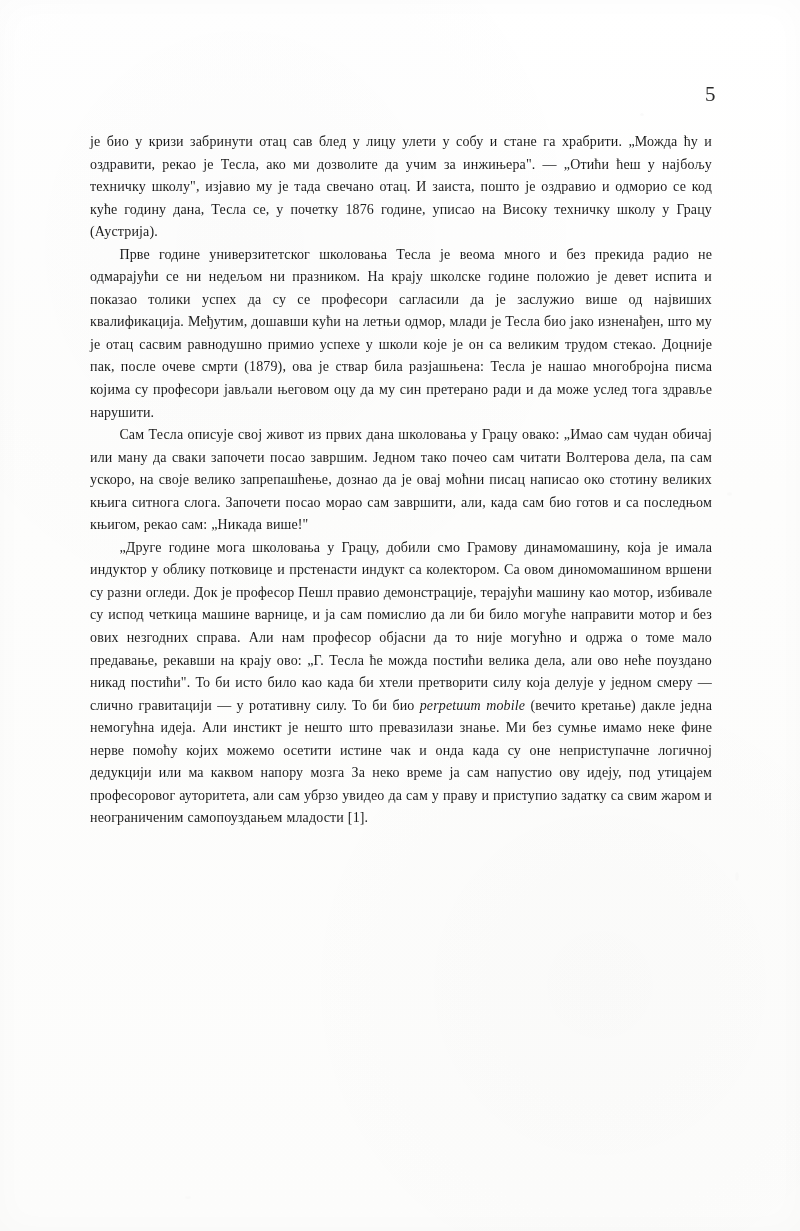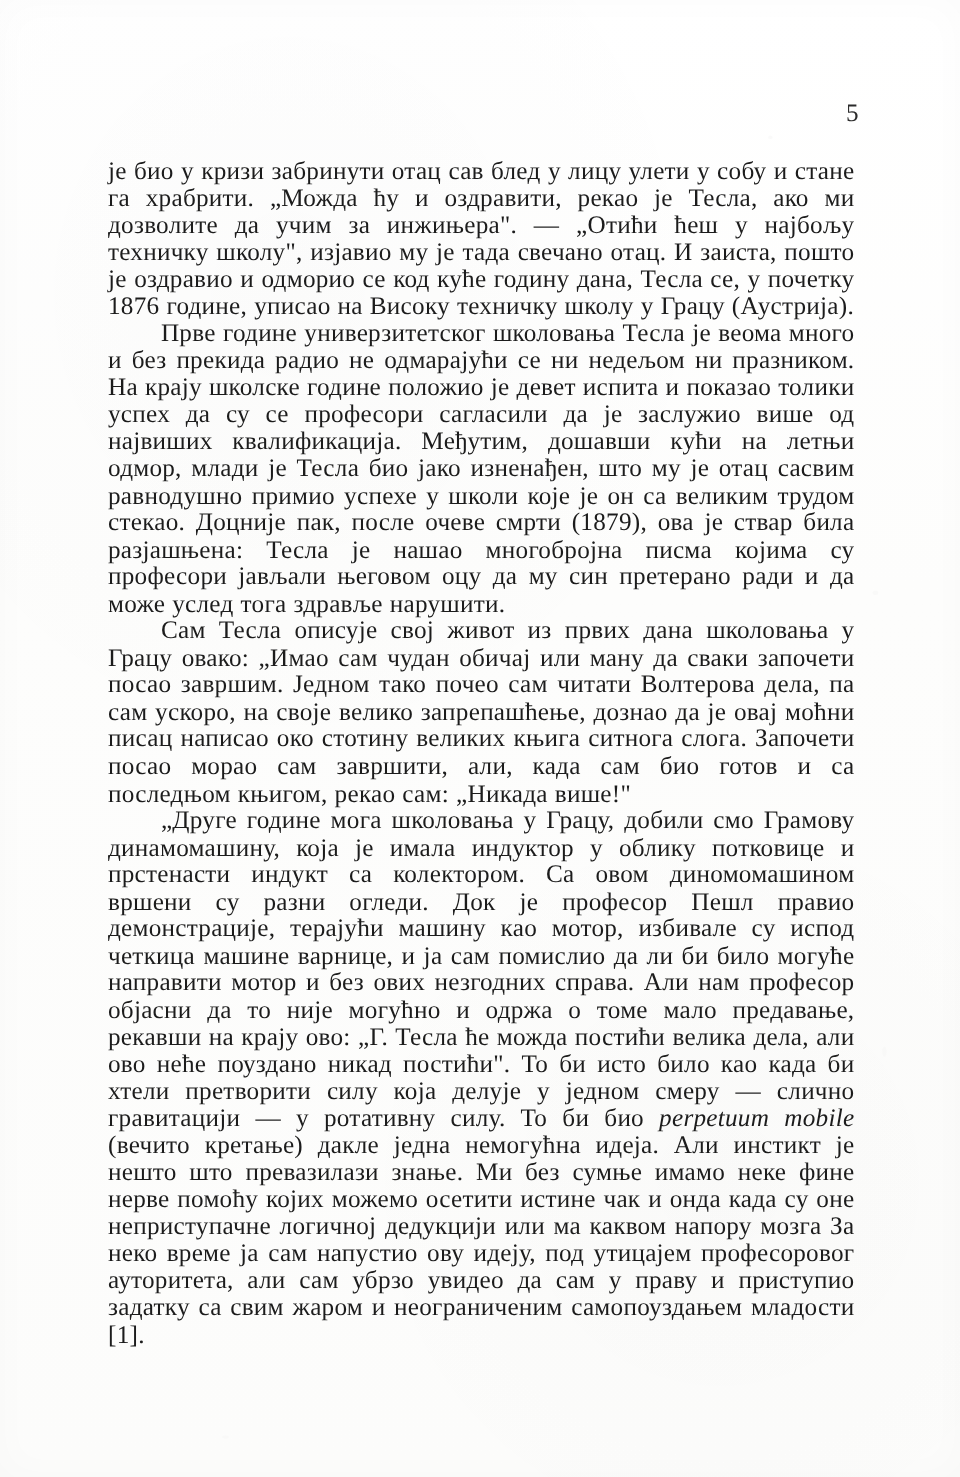--- a/index.html
+++ b/index.html
@@ -41,21 +41,21 @@
 
   .text-column {
     position: absolute;
     left: 90px;
     top: 131px;
     width: 622px;
   }
 
   p.para {
     margin: 0;
-    font-size: 21px;
+    font-size: 14px;
     line-height: 22.55px;
     text-align: justify;
     text-align-last: left;
     color: #1c1c1c;
     -webkit-font-smoothing: none;
     letter-spacing: 0.01em;
     word-spacing: 0.02em;
   }
 
   p.para.indent {

